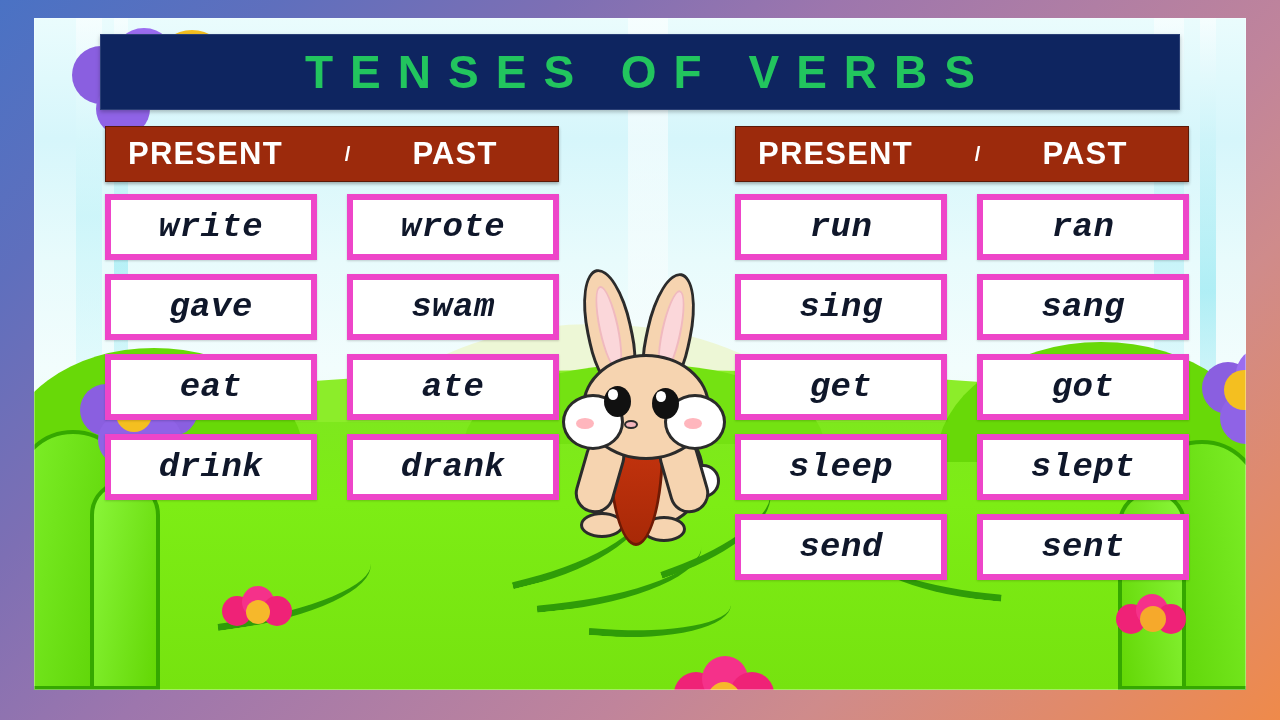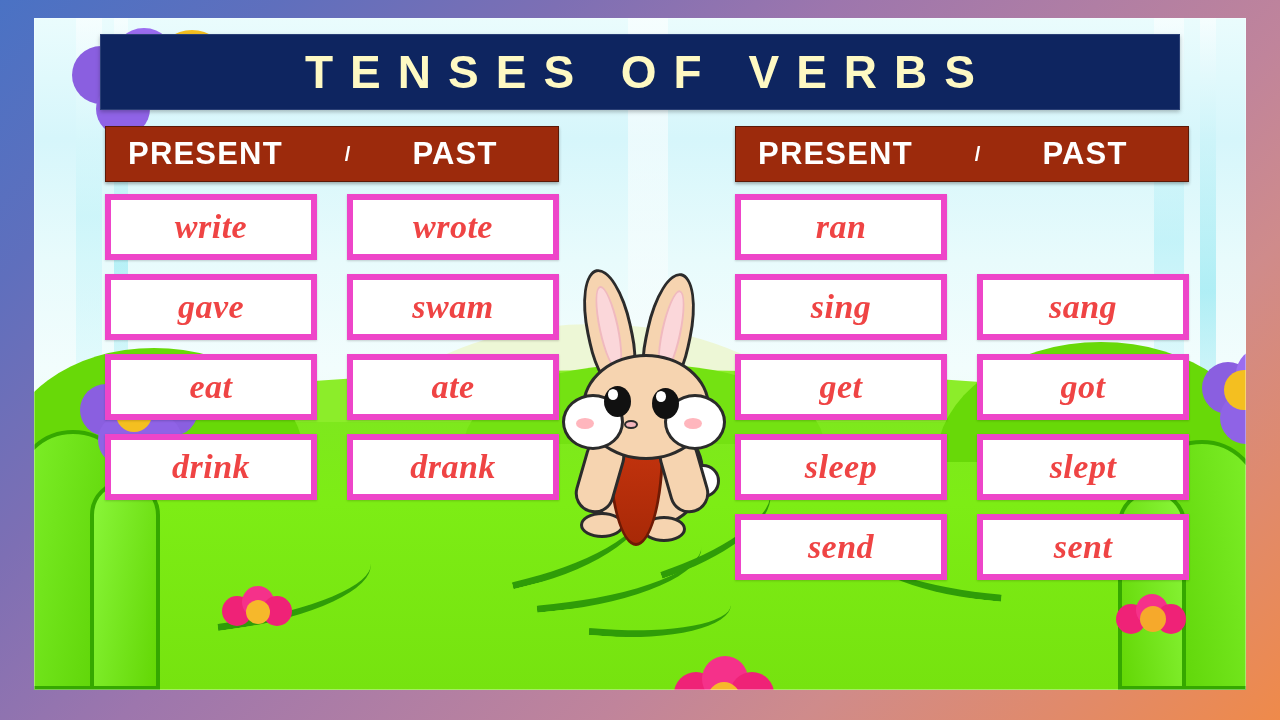--- a/index.html
+++ b/index.html
@@ -119,21 +119,21 @@
   #title-bar {
     position:absolute; left:100px; top:34px;
     width:1080px; height:76px;
     background:#0e2560;
     border:1px solid #2a3f75;
     display:flex; align-items:center; justify-content:center;
     box-shadow:0 2px 4px rgba(0,0,0,.25);
     z-index:6;
   }
   #title-bar .t {
-    color:#fef9c3;
+    color:#22c55e;
     font-family:"Liberation Sans", sans-serif;
     font-weight:bold;
     font-size:46px;
     letter-spacing:17px;
     text-indent:17px;
     white-space:nowrap;
   }
 
   
   .panel { position:absolute; z-index:6; width:454px; }
@@ -165,24 +165,24 @@
     display:flex; gap:30px; margin-bottom:14px;
   }
   .card {
     width:212px; height:66px;
     background:#ffffff;
     border:6px solid #ee45c9;
     display:flex; align-items:center; justify-content:center;
     box-shadow:0 1px 2px rgba(0,0,0,.18);
   }
   .card span {
-    font-family:Liberation Serif, serif;
+    font-family:Liberation Mono, monospace;
     font-weight:bold;
     font-size:34px;
-    color:#ef4444;
+    color:#0f172a;
     line-height:1;
     font-style:italic;
     letter-spacing:.5px;
   }
 
   
   #bunny {
     position:absolute; left:560px; top:268px;
     width:170px; height:300px; z-index:5;
   }
@@ -417,20 +417,23 @@
 
   <div class="panel" id="panel-right">
     <div class="panel-head">
       <span class="hw">PRESENT</span>
       <span class="slash">/</span>
       <span class="hw hw2">PAST</span>
     </div>
     <div class="rows">
       <div class="row">
         <div class="card">
+            <span>run</span>
+          </div>
+        <div class="card">
             <span>ran</span>
           </div>
       </div>
       <div class="row">
         <div class="card">
             <span>sing</span>
           </div>
         <div class="card">
             <span>sang</span>
           </div>

